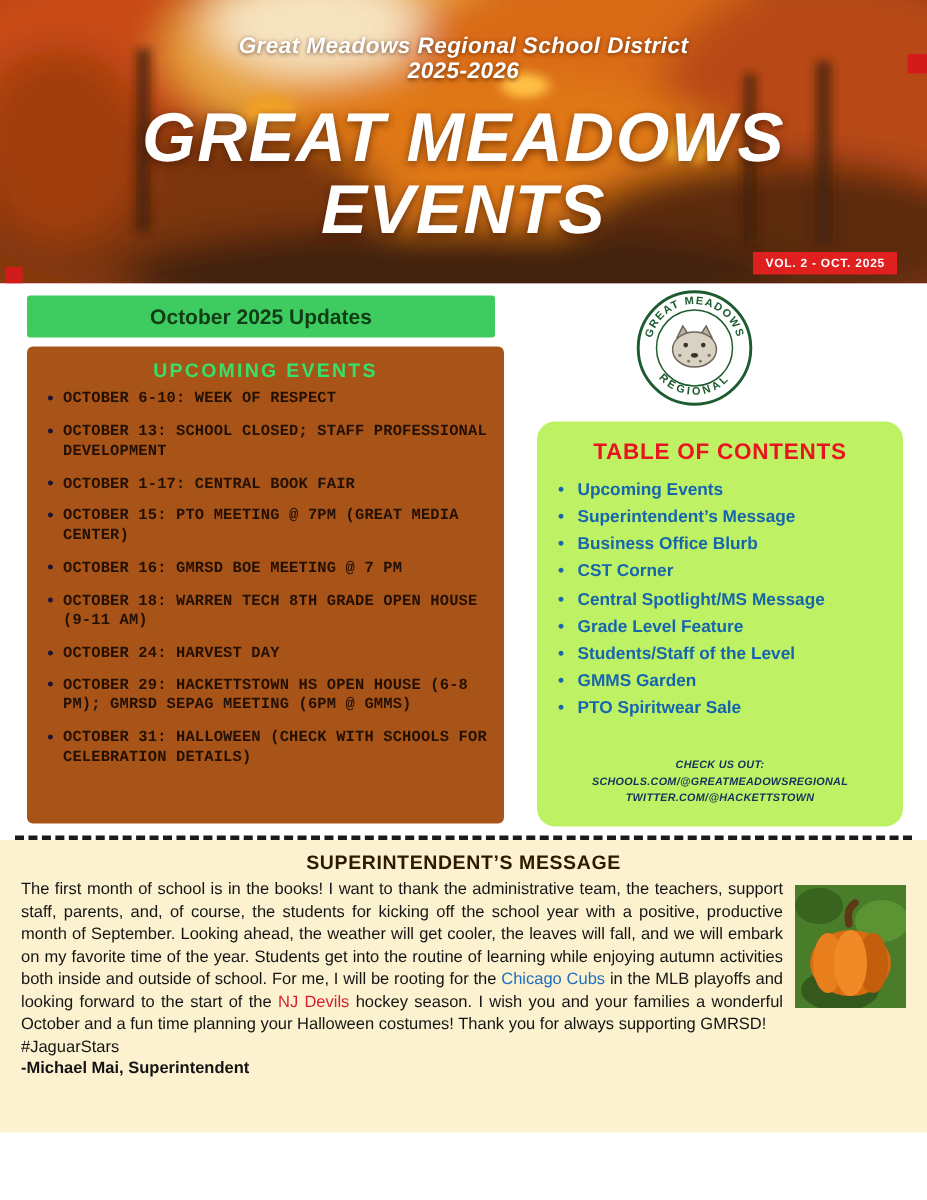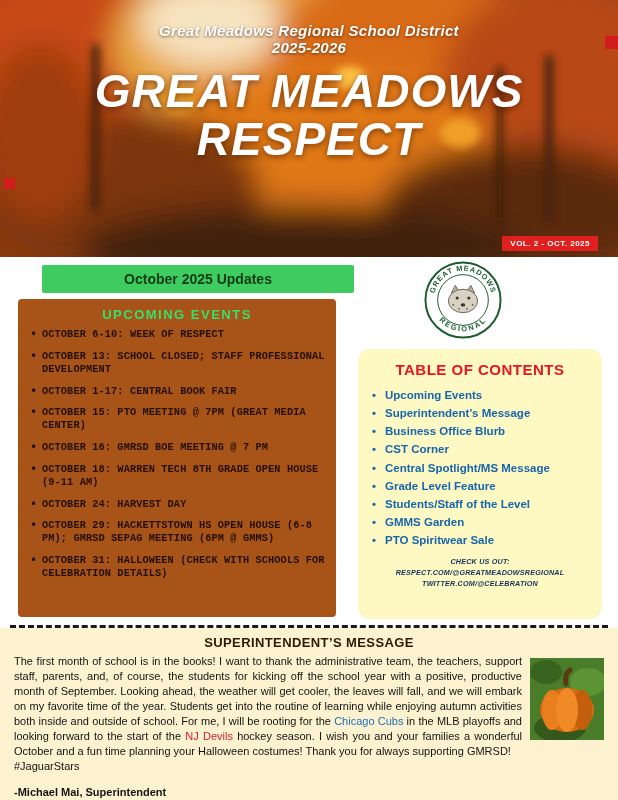--- a/index.html
+++ b/index.html
@@ -8,21 +8,21 @@
     width: 618px; height: 800px;
     font-family: "Liberation Sans", sans-serif;
     background: #ffffff;
     overflow: hidden;
     position: relative;
   }
 
   
   .header {
     position: relative;
-    width: 618px; height: 257px;
+    width: 618px; height: 189px;
     overflow: hidden;
     background: #ec4899;
   }
   .header-bg { position: absolute; inset: 0; width: 100%; height: 100%; }
   .header-content {
     position: relative; z-index: 2;
     padding-top: 22px;
     text-align: center;
     color: #ffffff;
     font-style: italic;
@@ -50,21 +50,20 @@
 
   
   .main { position: relative; width: 618px; height: 366px; background: #ffffff; }
 
   .updates-title-box {
     position: absolute; left: 18px; top: 8px;
     width: 312px; height: 28px;
     background: #3ecb5f;
     display: flex; align-items: center; justify-content: center;
     border-radius: 2px;
-    margin-left: 24px;
   }
   .updates-title-box span {
     color: #103c16; font-size: 14px; font-weight: 700;
   }
   .events-box {
     position: absolute; left: 18px; top: 42px;
     width: 318px; height: 318px;
     background: #a85418;
     border-radius: 4px;
     padding: 8px 10px 6px 10px;
@@ -88,42 +87,42 @@
     content: "•";
     position: absolute; left: 2px; top: -1px;
     color: #1d1436; font-size: 12px;
   }
 
   .logo-wrap { position: absolute; left: 424px; top: 4px; width: 78px; height: 78px; }
 
   .toc-box {
     position: absolute; left: 358px; top: 92px;
     width: 244px; height: 270px;
-    background: #fef9c3;
+    background: #bef264;
     border-radius: 12px;
     padding: 12px 14px 8px 14px;
   }
   .toc-title {
     text-align: center;
     color: #e8141f; font-size: 15px; font-weight: 800;
     letter-spacing: .5px; margin-bottom: 8px;
   }
   .toc-list { list-style: none; }
   .toc-list li {
     position: relative; padding-left: 13px;
     color: #1766ad; font-size: 11.5px; font-weight: 700;
     line-height: 1.58;
   }
   .toc-list li::before {
     content: "•";
     position: absolute; left: 0; top: 0;
     color: #1766ad;
   }
   .check-us {
-    margin-top: 8px; text-align: center;
+    margin-top: 24px; text-align: center;
     color: #12325c; font-weight: 700; font-style: italic;
     font-size: 7.2px; line-height: 1.5; letter-spacing: .2px;
   }
 
   
   .divider {
     margin: 2px 10px 0 10px;
     border-top: 3px dashed #1a1a1a;
     height: 0;
   }
@@ -141,21 +140,20 @@
     letter-spacing: .4px; margin-bottom: 4px;
   }
   .message-body {
     color: #141414; font-size: 11px; font-weight: 400;
     line-height: 1.36; text-align: justify;
   }
   .cubs-text { color: #1d6fc0; }
   .devils-text { color: #d61f2c; }
   .hashtag-line { display: block; }
   .signature {
-    margin-top: 12px;
     color: #141414; font-size: 11px; font-weight: 700;
   }
   .pumpkin-wrap {
     float: right;
     width: 74px; height: 82px;
     margin: 4px 0 0 8px;
   }
 </style>
 </head>
 <body>
@@ -194,21 +192,21 @@
   </svg>
 
   <div class="red-sq-right"></div>
   <div class="red-sq-left"></div>
 
   <div class="header-content">
     <div class="district-line">Great Meadows Regional School District</div>
     <div class="district-line">2025-2026</div>
     <div class="masthead">
       <div>GREAT MEADOWS</div>
-      <div>RESPECT</div>
+      <div>EVENTS</div>
     </div>
   </div>
 
   <div class="vol-badge">VOL. 2 - OCT. 2025</div>
 </div>
 
 <div class="main">
 
   <div class="updates-title-box">
     <span>October 2025 Updates</span>
@@ -264,22 +262,22 @@
       <li>Business Office Blurb</li>
       <li>CST Corner</li>
       <li>Central Spotlight/MS Message</li>
       <li>Grade Level Feature</li>
       <li>Students/Staff of the Level</li>
       <li>GMMS Garden</li>
       <li>PTO Spiritwear Sale</li>
     </ul>
     <div class="check-us">
       <div>CHECK US OUT:</div>
-      <div>RESPECT.COM/@GREATMEADOWSREGIONAL</div>
-      <div>TWITTER.COM/@CELEBRATION</div>
+      <div>SCHOOLS.COM/@GREATMEADOWSREGIONAL</div>
+      <div>TWITTER.COM/@HACKETTSTOWN</div>
     </div>
   </div>
 
 </div>
 
 <div class="divider"></div>
 
 <div class="message-section">
   <div class="message-title">SUPERINTENDENT’S MESSAGE</div>
 

